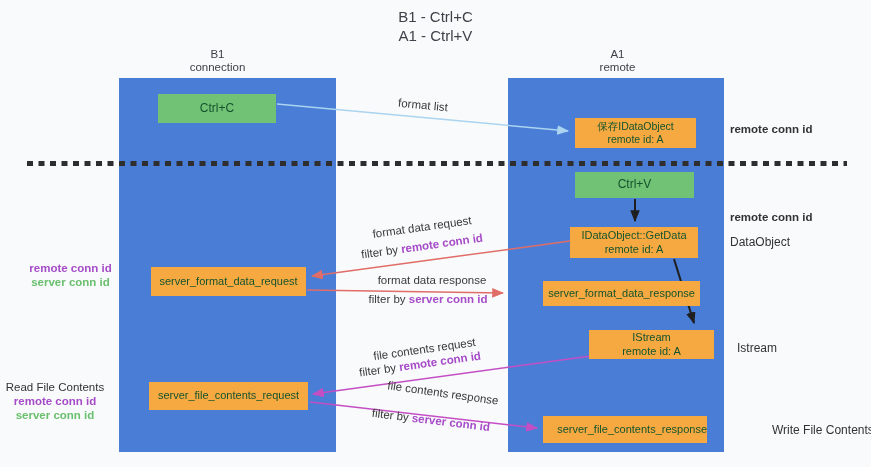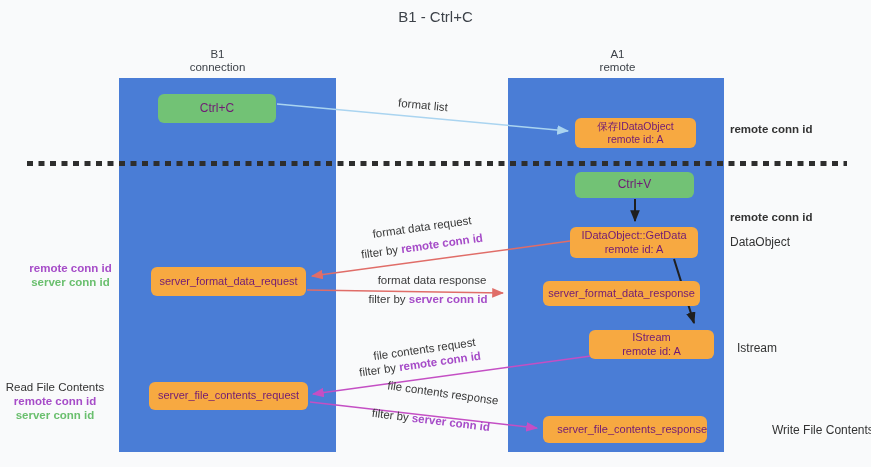--- a/index.html
+++ b/index.html
@@ -3,37 +3,38 @@
 <meta charset="utf-8">
 <style>
   html,body{margin:0;padding:0;background:#f9fafb;}
   .stage{position:relative;width:871px;height:467px;background:#f9fafb;overflow:hidden;
          font-family:"Liberation Sans",sans-serif;color:#3d4249;}
   .abs{position:absolute;}
   .title{left:0;right:0;top:7px;text-align:center;font-size:15px;line-height:19px;color:#3d4249;}
   .colhead{text-align:center;font-size:11.5px;line-height:13px;color:#3d4249;}
   .panel{background:#4a7dd6;}
   .box{display:flex;flex-direction:column;align-items:center;justify-content:center;
-       color:#701a75;text-align:center;font-size:11px;line-height:13.5px;border-radius:6px;}
+       color:#14532d;text-align:center;font-size:11px;line-height:13.5px;}
   .green{background:#72c275;font-size:12px;}
   .orange{background:#f7a941;}
   .flowlabel{text-align:center;font-size:11.5px;color:#3a3a3a;white-space:nowrap;}
   .purple{color:#a64cc8;font-weight:bold;}
   .greentxt{color:#6abf6e;font-weight:bold;}
   .sidelabel{font-size:12px;color:#333;white-space:nowrap;}
   .sideblock{text-align:center;font-size:11.5px;line-height:14px;white-space:nowrap;}
   svg{position:absolute;left:0;top:0;}
 </style>
 </head>
 <body>
 
 <div class="stage">
 
   <div class="abs title">
     <div>B1 - Ctrl+C</div>
+    <div>A1 - Ctrl+V</div>
   </div>
 
   <div class="abs colhead" style="left:150px;top:48px;width:135px;">
     <div>B1</div>
     <div>connection</div>
   </div>
   <div class="abs colhead" style="left:550px;top:48px;width:135px;">
     <div>A1</div>
     <div>remote</div>
   </div>

